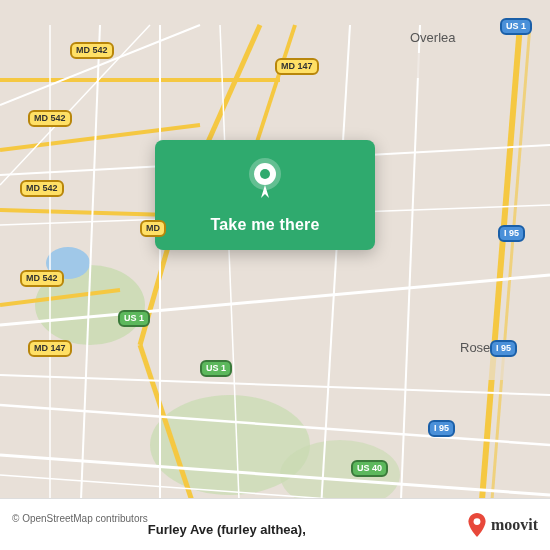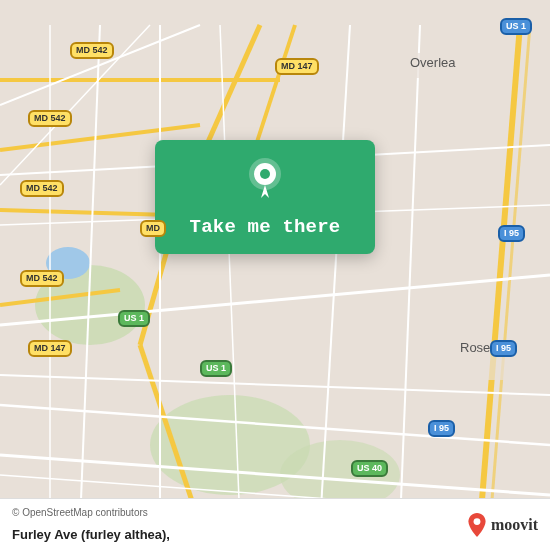--- a/index.html
+++ b/index.html
@@ -36,21 +36,20 @@
       padding: 8px 12px;
       display: flex;
       align-items: center;
       justify-content: space-between;
       border-top: 1px solid #ddd;
       height: 52px;
     }
 
     #bottom-left {
       display: flex;
-      flex-direction: column;
     }
 
     #copyright-text {
       font-size: 10px;
       color: #666;
     }
 
     #location-title {
       font-size: 13px;
       font-weight: bold;
@@ -96,25 +95,24 @@
       box-shadow: 0 4px 16px rgba(0,0,0,0.25);
       cursor: pointer;
     }
 
     #pin-icon-wrapper {
       margin-bottom: 10px;
     }
 
     #take-me-there-label {
       color: white;
-      font-size: 19px;
+      font-size: 16px;
       font-weight: 600;
       text-align: right;
       letter-spacing: 0.2px;
-      font-family: Liberation Mono, monospace;
     }
 
     
     .road-badge {
       position: absolute;
       background: #ffe066;
       border: 2px solid #b8860b;
       border-radius: 6px;
       font-size: 9px;
       font-weight: bold;
@@ -184,21 +182,21 @@
     <line x1="0" y1="450" x2="550" y2="490" stroke="white" stroke-width="1.5"></line>
 
     <line x1="0" y1="80" x2="200" y2="0" stroke="white" stroke-width="2"></line>
     <line x1="0" y1="160" x2="150" y2="0" stroke="white" stroke-width="1.5"></line>
 
     <rect x="400" y="28" width="100" height="25" fill="#e8e0d8" opacity="0.7"></rect>
 
     <rect x="440" y="330" width="100" height="25" fill="#e8e0d8" opacity="0.7"></rect>
   </svg>
 
-  <div style="position:absolute; top:30px; left:410px; font-size:13px; color:#555; font-weight:500;margin-top:25px;">Overlea</div>
+  <div style="position:absolute; top:30px; left:410px; font-size:13px; color:#555; font-weight:500;">Overlea</div>
   <div style="position:absolute; top:340px; left:460px; font-size:13px; color:#555; font-weight:500;">Rosedale</div>
 
   <div id="take-me-there-overlay">
     <div id="pin-icon-wrapper">
       <svg width="36" height="44" viewBox="0 0 36 44" xmlns="http://www.w3.org/2000/svg">
         <circle cx="18" cy="16" r="16" fill="white" opacity="0.25"></circle>
         <circle cx="18" cy="16" r="11" fill="white"></circle>
         <circle cx="18" cy="16" r="5" fill="#2faa6e"></circle>
 
         <path d="M18 27 L14 40 L18 36 L22 40 Z" fill="white"></path>

